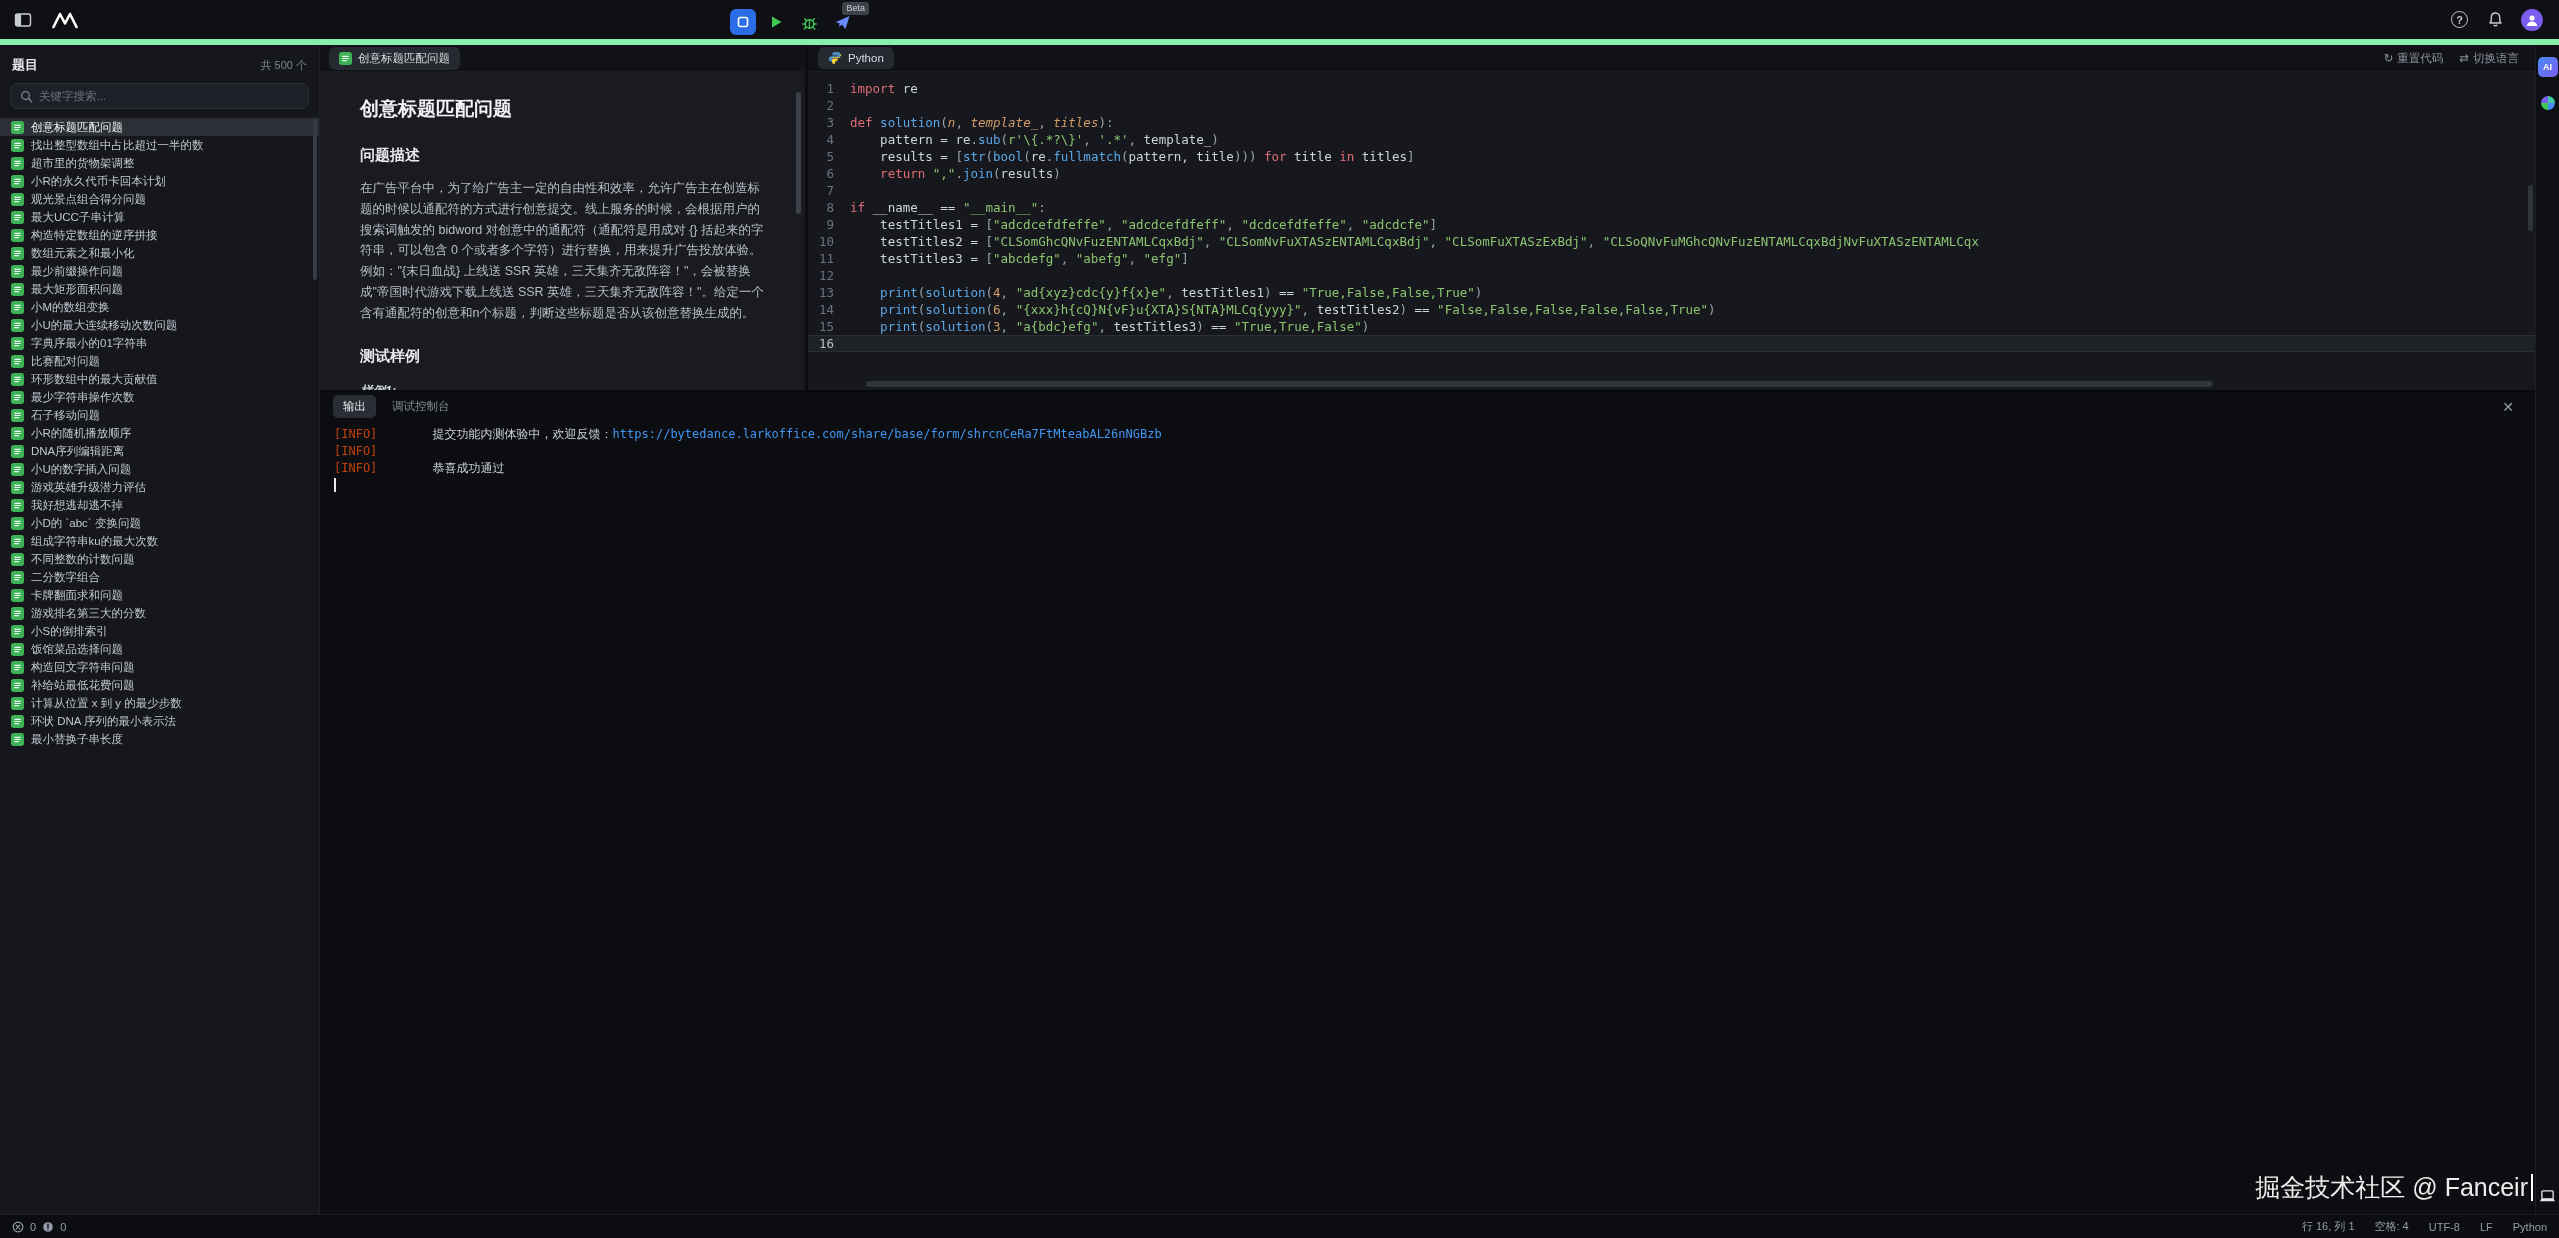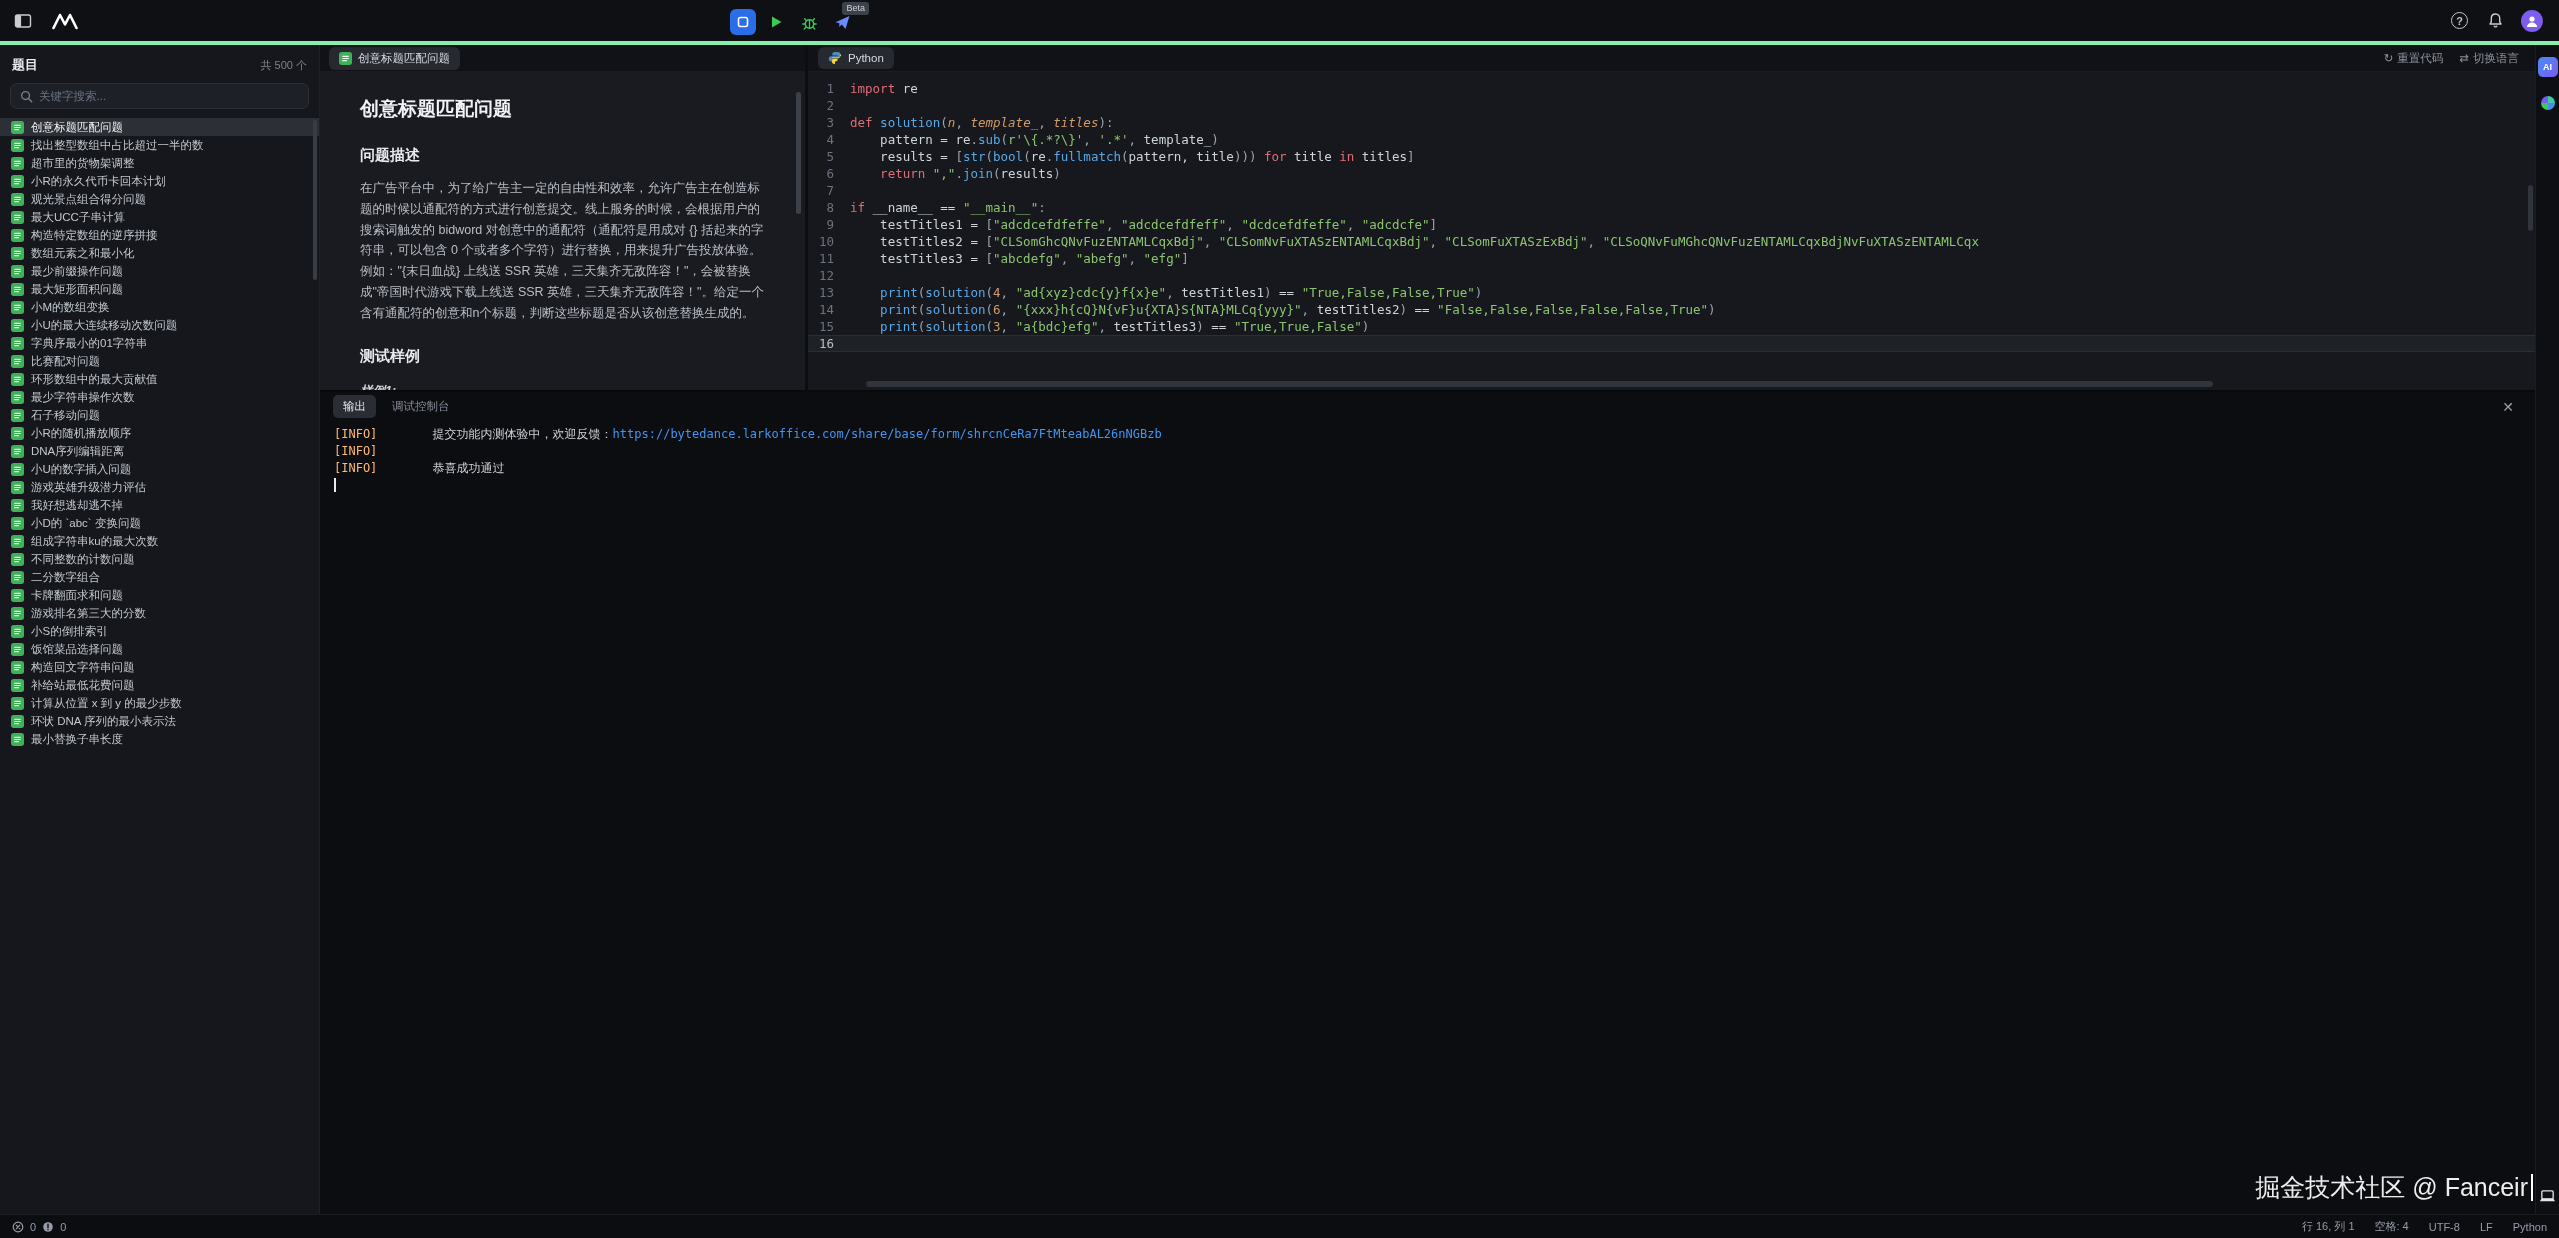--- a/index.html
+++ b/index.html
@@ -1,21 +1,21 @@
 <!DOCTYPE html>
 <html><head>
 <meta charset="utf-8">
 <style>
   * { box-sizing: border-box; margin: 0; padding: 0; }
   html,body { width:2559px; height:1238px; overflow:hidden; background:#0c0d10;
     font-family:"Liberation Sans", sans-serif; }
   .app { position:relative; width:2559px; height:1238px; display:flex; flex-direction:column; overflow:hidden; }
 
   
-  .topbar { height:45px; flex:none; background:#0f1013; border-bottom:4px solid #86efac;
+  .topbar { height:45px; flex:none; background:#0f1013; border-bottom:6px solid #86efac;
     display:flex; align-items:center; padding:0 12px; position:relative; }
   .tb-left { display:flex; align-items:center; gap:16px; }
   .icon-btn { background:transparent; border:none; cursor:pointer; display:flex; align-items:center; justify-content:center; padding:2px; }
   .tb-center { position:absolute; left:730px; top:9px; display:flex; align-items:center; gap:7px; }
   .act-btn { width:26px; height:26px; border:none; border-radius:6px; background:transparent; display:flex; align-items:center; justify-content:center; cursor:pointer; position:relative; }
   .act-btn.blue { background:#2b6de8; }
   .beta { position:absolute; top:-7px; right:-14px; background:#3d414a; color:#cdd2da; font-size:9px; line-height:1; padding:2px 4px; border-radius:3px; }
   .tb-right { margin-left:auto; display:flex; align-items:center; gap:15px; padding-right:4px; }
   .help-circle { width:17px; height:17px; border:1.4px solid #c3c7cd; border-radius:50%; color:#c3c7cd; font-size:11px; font-weight:700; display:flex; align-items:center; justify-content:center; }
   .avatar { width:22px; height:22px; border-radius:50%; background:#7d5cf0; display:flex; align-items:center; justify-content:center; border:none; cursor:pointer; }
@@ -71,21 +71,21 @@
   .h-scroll { position:absolute; left:58px; bottom:3px; height:6px; width:78%; background:#30343b; border-radius:3px; }
   .v-scroll { position:absolute; right:2px; top:140px; width:5px; height:46px; background:#30343b; border-radius:3px; }
 
   
   .console-panel { flex:1; min-height:0; background:#0c0d10; border-top:2px solid #08090b; display:flex; flex-direction:column; position:relative; }
   .console-tabs { height:29px; flex:none; display:flex; align-items:center; gap:16px; padding:0 13px; }
   .c-tab { border:none; background:transparent; font-size:11.5px; color:#868d99; cursor:pointer; font-family:Liberation Mono, monospace; }
   .c-tab.active { background:#2a2d34; color:#e8ebf0; padding:4px 10px; border-radius:5px; }
   .console-close { margin-left:auto; background:transparent; border:none; color:#9aa0ab; font-size:14px; cursor:pointer; padding-right:8px; }
   .console-body { flex:1; padding:5px 14px; font-family:"DejaVu Sans Mono", monospace; font-size:12px; line-height:16.8px; }
-  .cl-info { color:#fdba74; } .cl-text { color:#ccd1d8;margin-left:48px; } .cl-link { color:#3f96f2; }
+  .cl-info { color:#c2410c; } .cl-text { color:#ccd1d8;margin-left:48px; } .cl-link { color:#3f96f2; }
   .term-cursor { width:2px; height:14px; background:#e8eaee; margin-top:2px; }
 
   
   .right-strip { width:24px; flex:none; background:#0e0f13; border-left:1px solid #1b1d23; display:flex; flex-direction:column; align-items:center; padding:12px 0 8px; gap:16px; }
   .ai-btn { width:20px; height:20px; border:none; border-radius:5px; cursor:pointer;
     background:linear-gradient(135deg,#4a8cf7,#7a5cf0); color:#fff; font-size:9px; font-weight:700; display:flex; align-items:center; justify-content:center; }
   .strip-btn { width:20px; height:20px; border:none; border-radius:5px; background:transparent; cursor:pointer; display:flex; align-items:center; justify-content:center; }
   .strip-bottom { margin-top:auto; }
 
   

